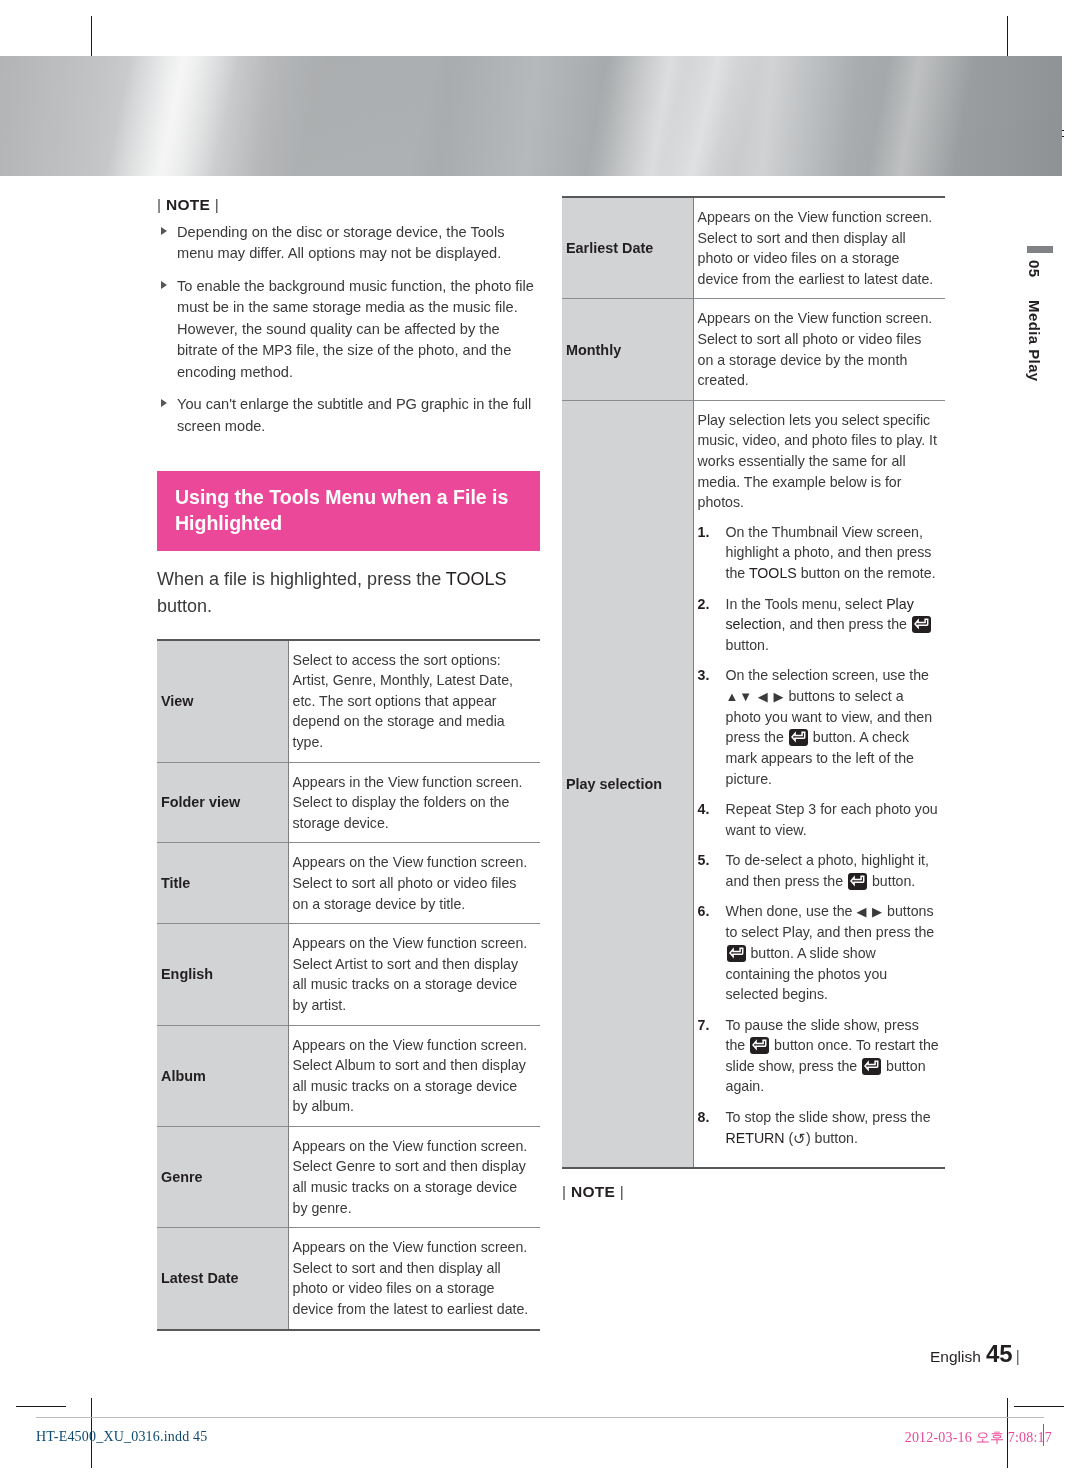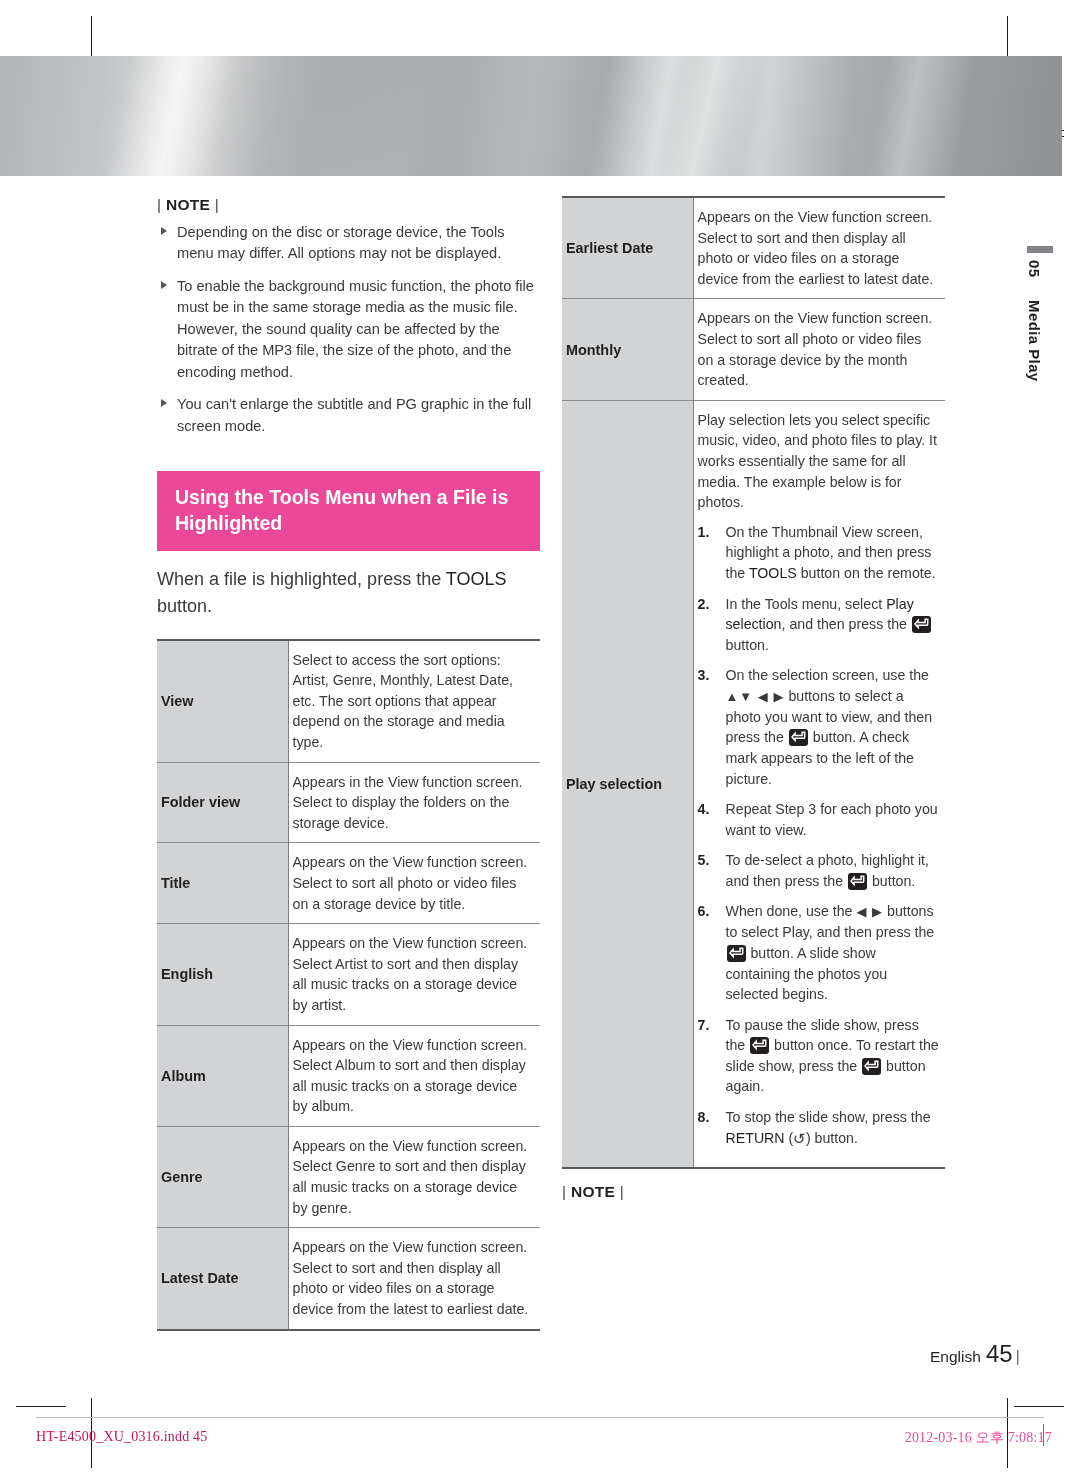--- a/index.html
+++ b/index.html
@@ -163,31 +163,31 @@
     letter-spacing:.4px; white-space:nowrap;
   }
   #chapter-text .num{ margin-bottom:18px; display:inline-block; }
 
   
   #page-footer{
     position:absolute; right:60px; top:1340px;
     font-size:16px; color:#231f20;
   }
   #page-footer .lang{ font-size:15.5px; }
-  #page-footer .pg{ font-size:24px; font-weight:normal; margin-left:5px; }
+  #page-footer .pg{ font-size:24px; font-weight:bold; margin-left:5px; }
   #page-footer .tick{ color:#6d6e71; font-weight:normal; font-size:17px; margin-left:3px;}
 
   #print-rule{
     position:absolute; left:36px; top:1417px; width:1008px; height:1px;
     background:#b9bbbd;
   }
   #imprint{
     position:absolute; left:36px; top:1429px;
     font-family:"Liberation Serif", serif;
-    font-size:14px; color:#be185d; letter-spacing:.2px;
+    font-size:14px; color:#0c4a6e; letter-spacing:.2px;
   }
   #imprint-date{
     position:absolute; right:28px; top:1429px;
     font-family:"Liberation Serif", serif;
     font-size:14px; color:#ec4899; letter-spacing:.2px;
   }
   #imprint-bar{
     position:absolute; right:36px; top:1424px; width:1px; height:22px;
     background:#6d6e71;
   }

